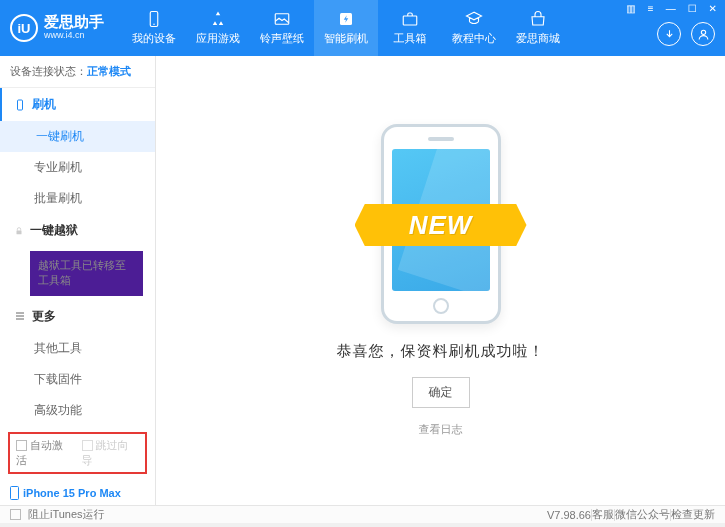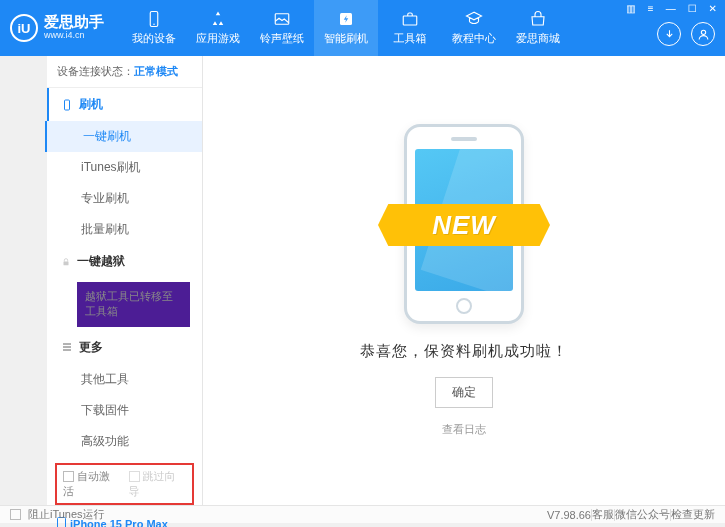--- a/index.html
+++ b/index.html
@@ -18,21 +18,21 @@
 .nav-icon { width: 18px; height: 18px; display: flex; align-items: center; justify-content: center; }
 .nav-icon svg { width: 18px; height: 18px; fill: white; }
 
 .win-controls { position: absolute; top: 3px; right: 6px; display: flex; gap: 8px; font-size: 10px; }
 .win-controls span { cursor: pointer; padding: 0 2px; }
 
 .header-right { position: absolute; right: 10px; bottom: 10px; display: flex; gap: 10px; }
 .circle-btn { width: 24px; height: 24px; border: 1.5px solid white; border-radius: 50%; display: flex; align-items: center; justify-content: center; cursor: pointer; }
 .circle-btn svg { width: 13px; height: 13px; fill: none; stroke: white; stroke-width: 2; }
 
-.body-wrap { display: flex; height: calc(100% - 56px - 22px); background: white; margin-left: 47px; }
+.body-wrap { display: flex; height: calc(100% - 56px - 22px); background: white; }
 
 .sidebar { width: 156px; border-right: 1px solid #e5e5e5; display: flex; flex-direction: column; font-size: 12px; color: #555; }
 .status-bar { padding: 8px 10px; font-size: 11px; color: #666; border-bottom: 1px solid #eee; }
 .status-value { color: #1e88f5; font-weight: bold; }
 .side-section { padding: 8px 12px; display: flex; align-items: center; gap: 6px; color: #666; border-left: 2px solid transparent; cursor: pointer; }
 .side-section.head { font-weight: bold; color: #333; }
 .side-section.flash-head { border-left-color: #1e88f5; color: #1e88f5; }
 .side-sub { padding: 7px 10px 7px 34px; cursor: pointer; color: #666; }
 .side-sub.active { background: #e8f2ff; color: #1e88f5; border-left: 2px solid #1e88f5; margin-left: -2px; padding-left: 36px; position: relative; }
 .side-sub:not(.active) { }
@@ -172,21 +172,20 @@
       <span>设备连接状态：</span><span class="status-value">正常模式</span>
     </div>
 
     <div class="side-section head flash-head">
       <svg width="12" height="14" viewBox="0 0 24 24">
           <rect x="7" y="2" width="10" height="20" rx="2" stroke="#1e88f5" stroke-width="2" fill="none"></rect>
         </svg>
       <span>刷机</span>
     </div>
     <div class="side-sub active">一键刷机</div>
-    <div class="side-sub">iTunes刷机</div>
     <div class="side-sub">专业刷机</div>
     <div class="side-sub">批量刷机</div>
 
     <div class="side-section head jailbreak-head">
       <svg class="lock-icon" viewBox="0 0 24 24">
           <rect x="6" y="11" width="12" height="9" rx="1" fill="#ccc"></rect>
           <path d="M8 11V8a4 4 0 018 0v3" stroke="#ccc" stroke-width="2" fill="none"></path>
         </svg>
       <span>一键越狱</span>
     </div>

